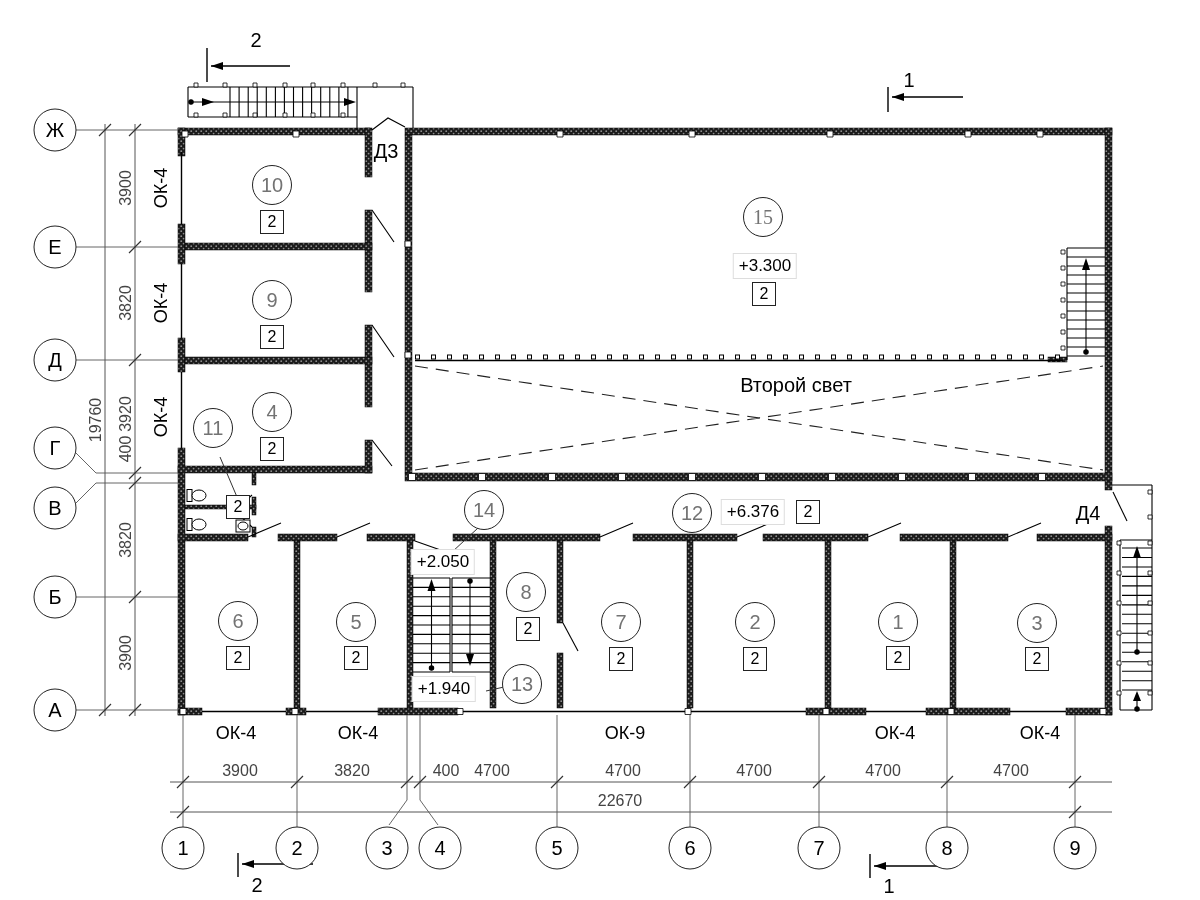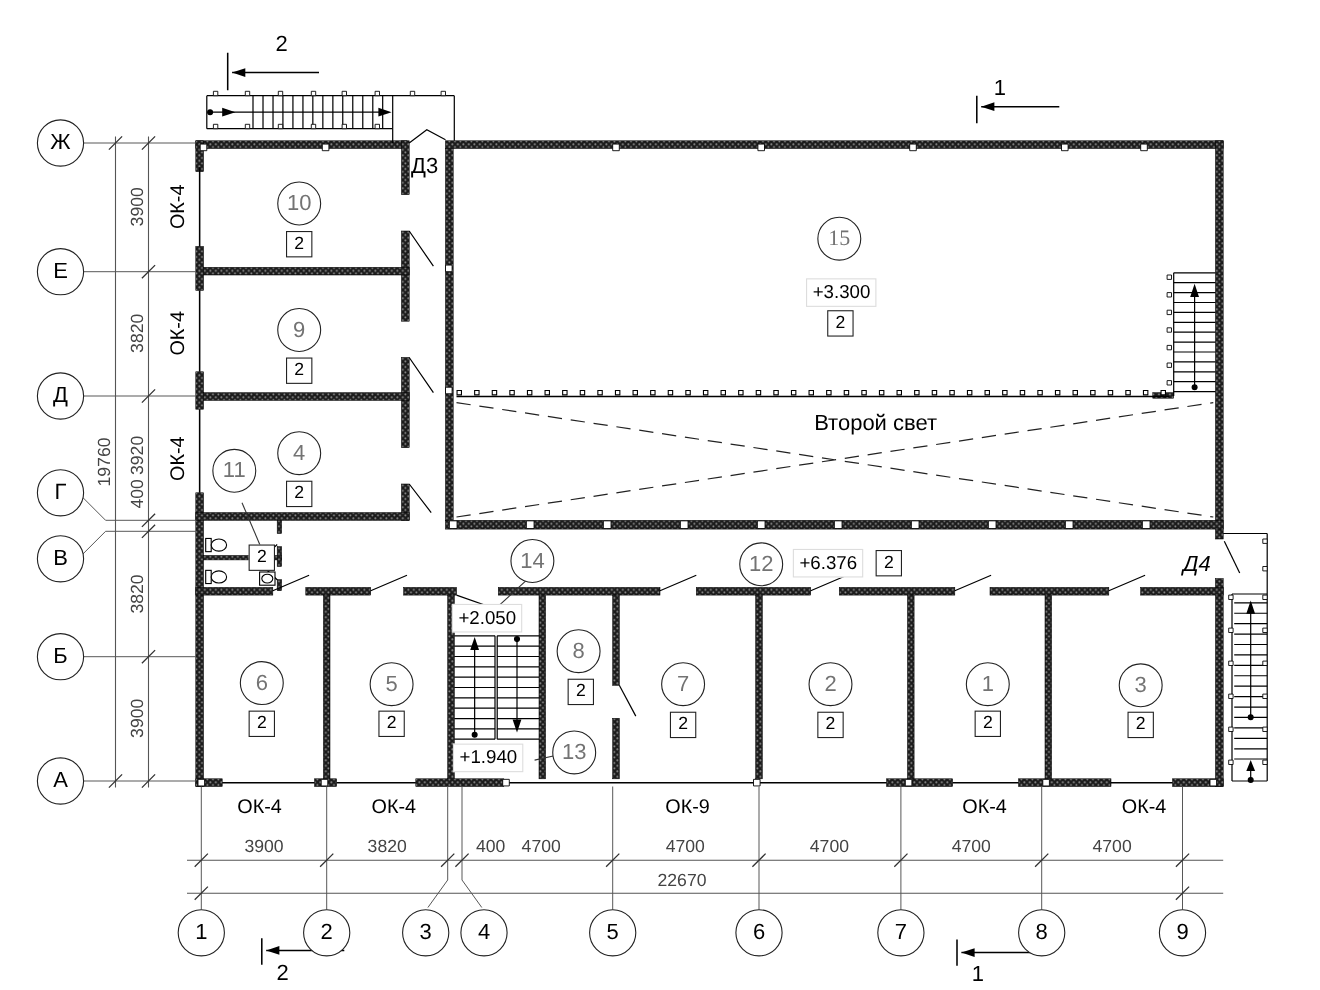--- a/index.html
+++ b/index.html
@@ -253,21 +253,21 @@
 <div class="lbl rot okl" style="left:161px;top:188px;">ОК-4</div>
 <div class="lbl rot okl" style="left:161px;top:303px;">ОК-4</div>
 <div class="lbl rot okl" style="left:161px;top:417px;">ОК-4</div>
 <div class="lbl okl" style="left:236px;top:733px;">ОК-4</div>
 <div class="lbl okl" style="left:358px;top:733px;">ОК-4</div>
 <div class="lbl okl" style="left:625px;top:733px;">ОК-9</div>
 <div class="lbl okl" style="left:895px;top:733px;">ОК-4</div>
 <div class="lbl okl" style="left:1040px;top:733px;">ОК-4</div>
 
 <div class="lbl big" style="left:386px;top:151px;">Д3</div>
-<div class="lbl big" style="left:1088px;top:513px;font-style:italic;">Д4</div>
+<div class="lbl big" style="left:1088px;top:513px;">Д4</div>
 
 <div class="lbl big" style="left:748px;top:385px;margin-left:48px;">Второй свет</div>
 
 <div class="circ" style="left:272px;top:185px;">10</div>
 <div class="sq" style="left:272px;top:222px;">2</div>
 <div class="circ" style="left:272px;top:300px;">9</div>
 <div class="sq" style="left:272px;top:337px;">2</div>
 <div class="circ" style="left:272px;top:412px;">4</div>
 <div class="sq" style="left:272px;top:449px;">2</div>
 <div class="circ" style="left:213px;top:428px;">11</div>

